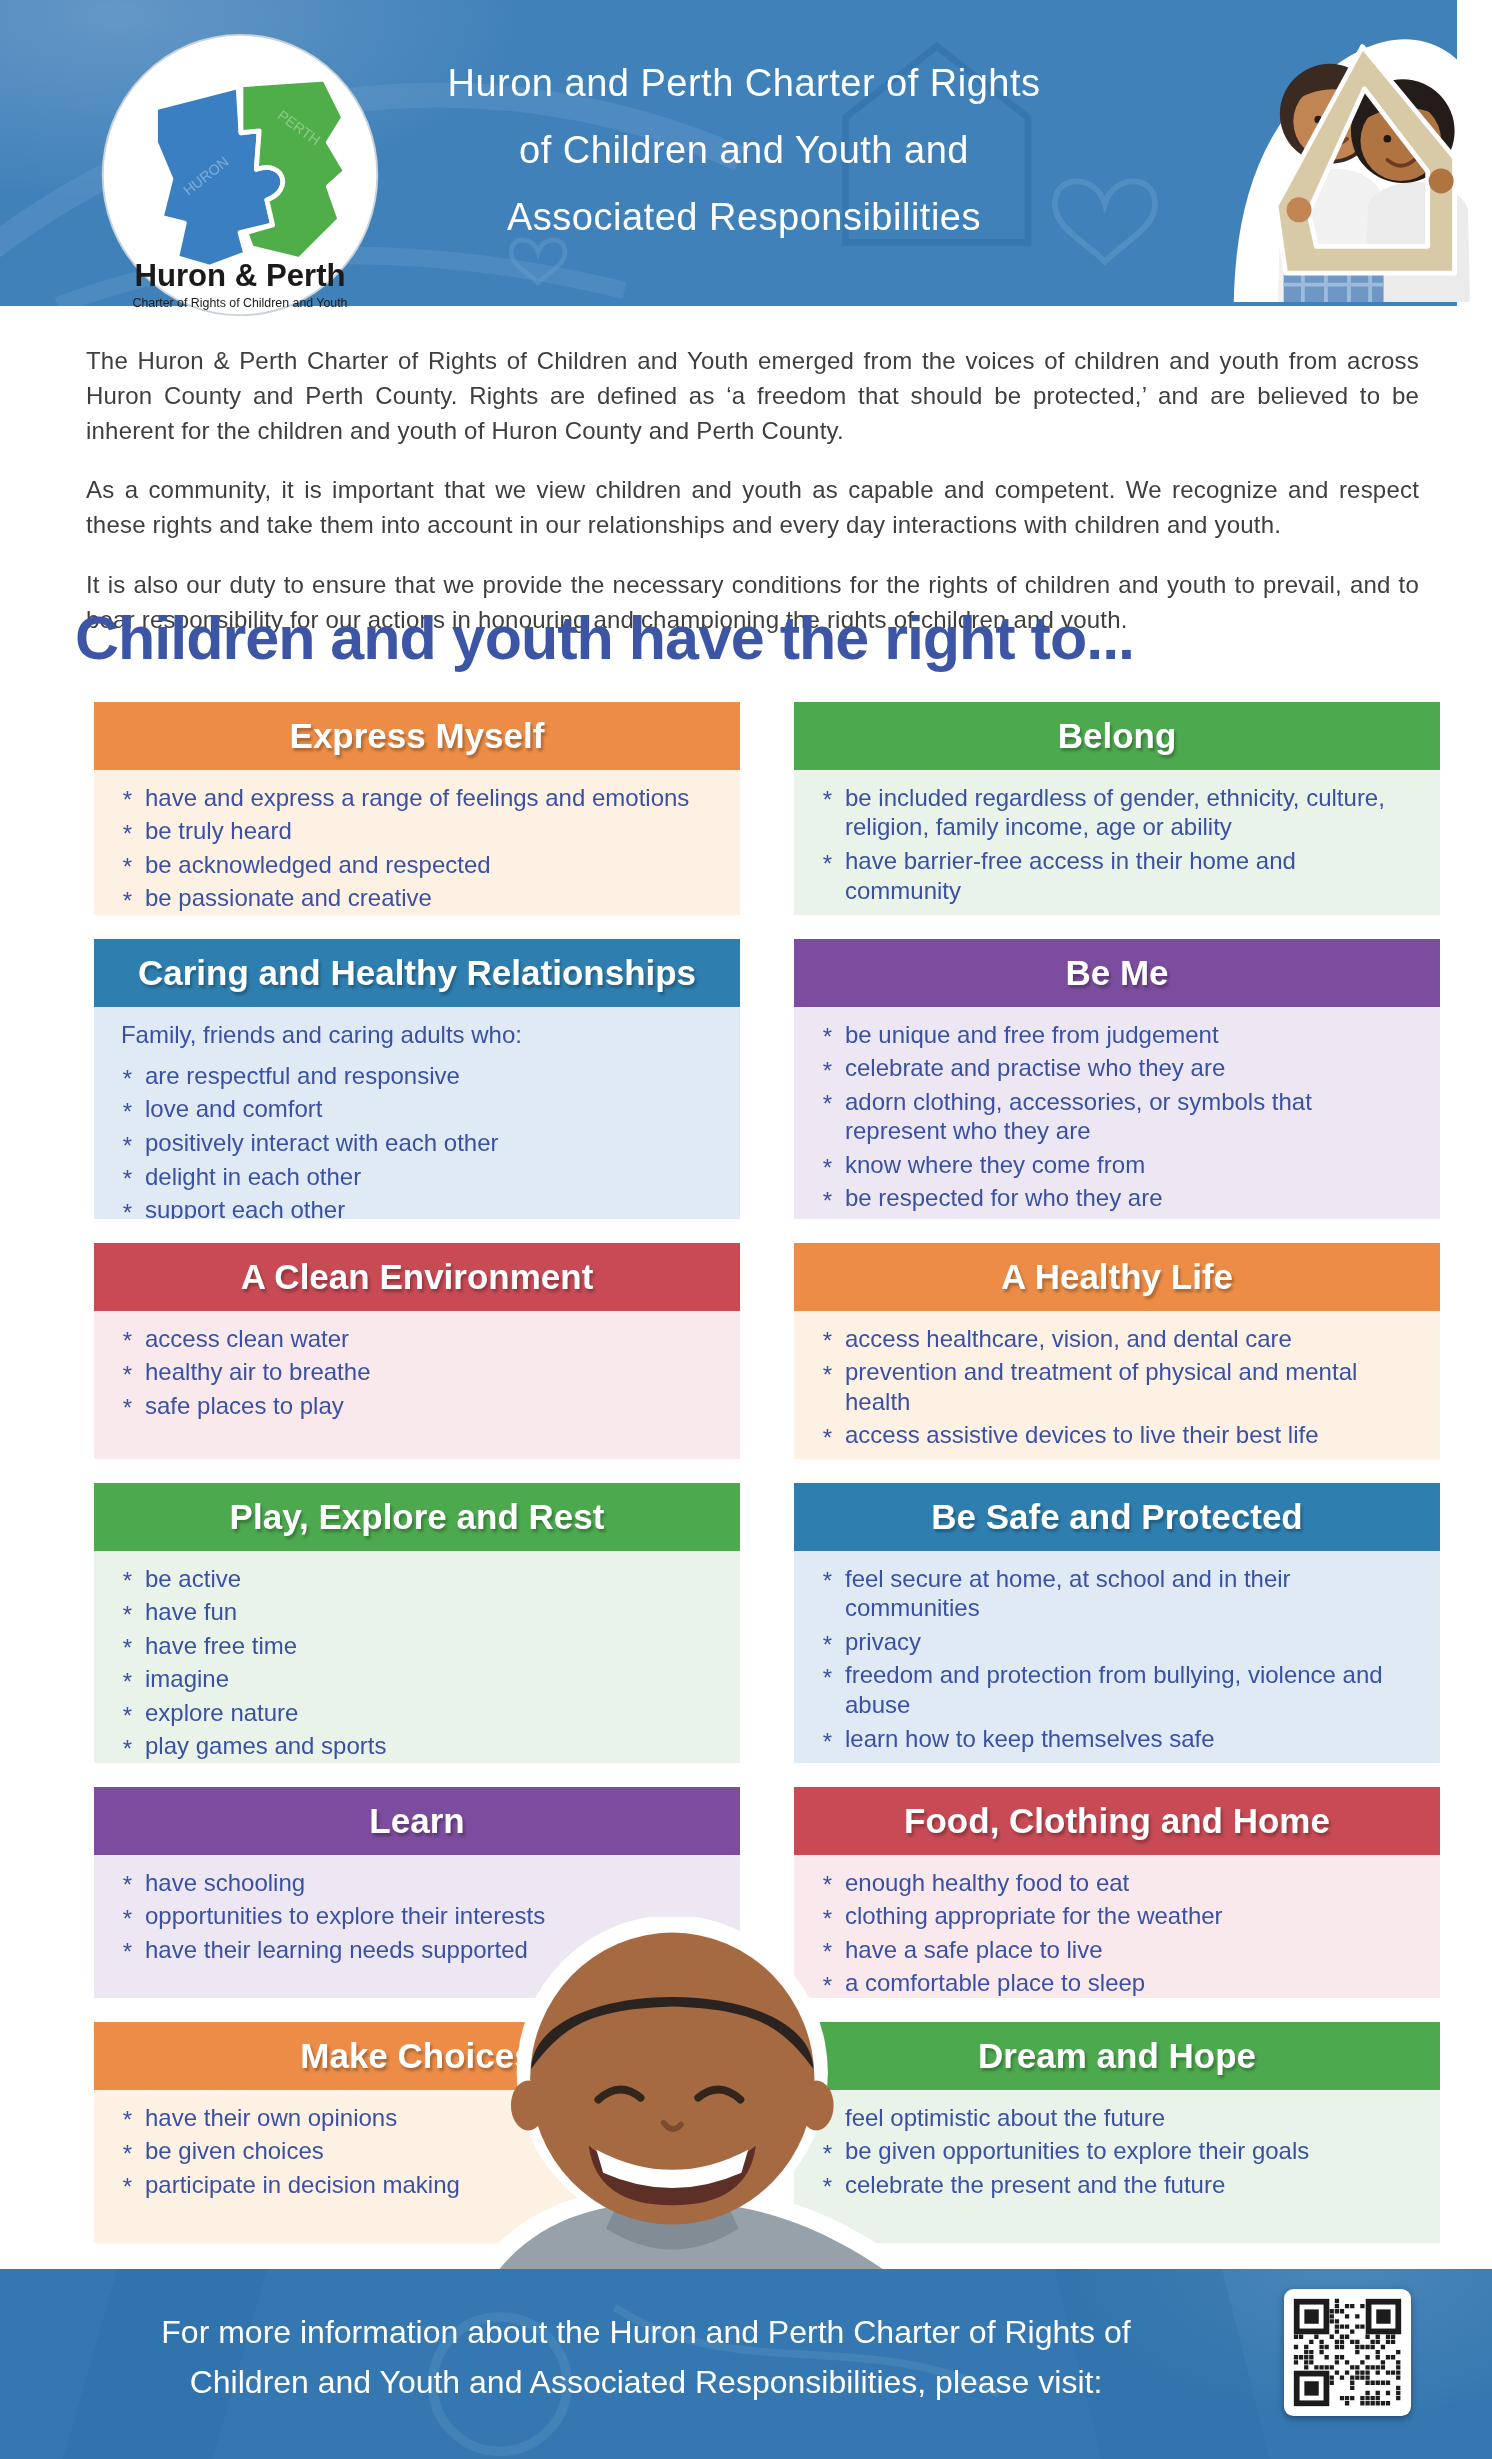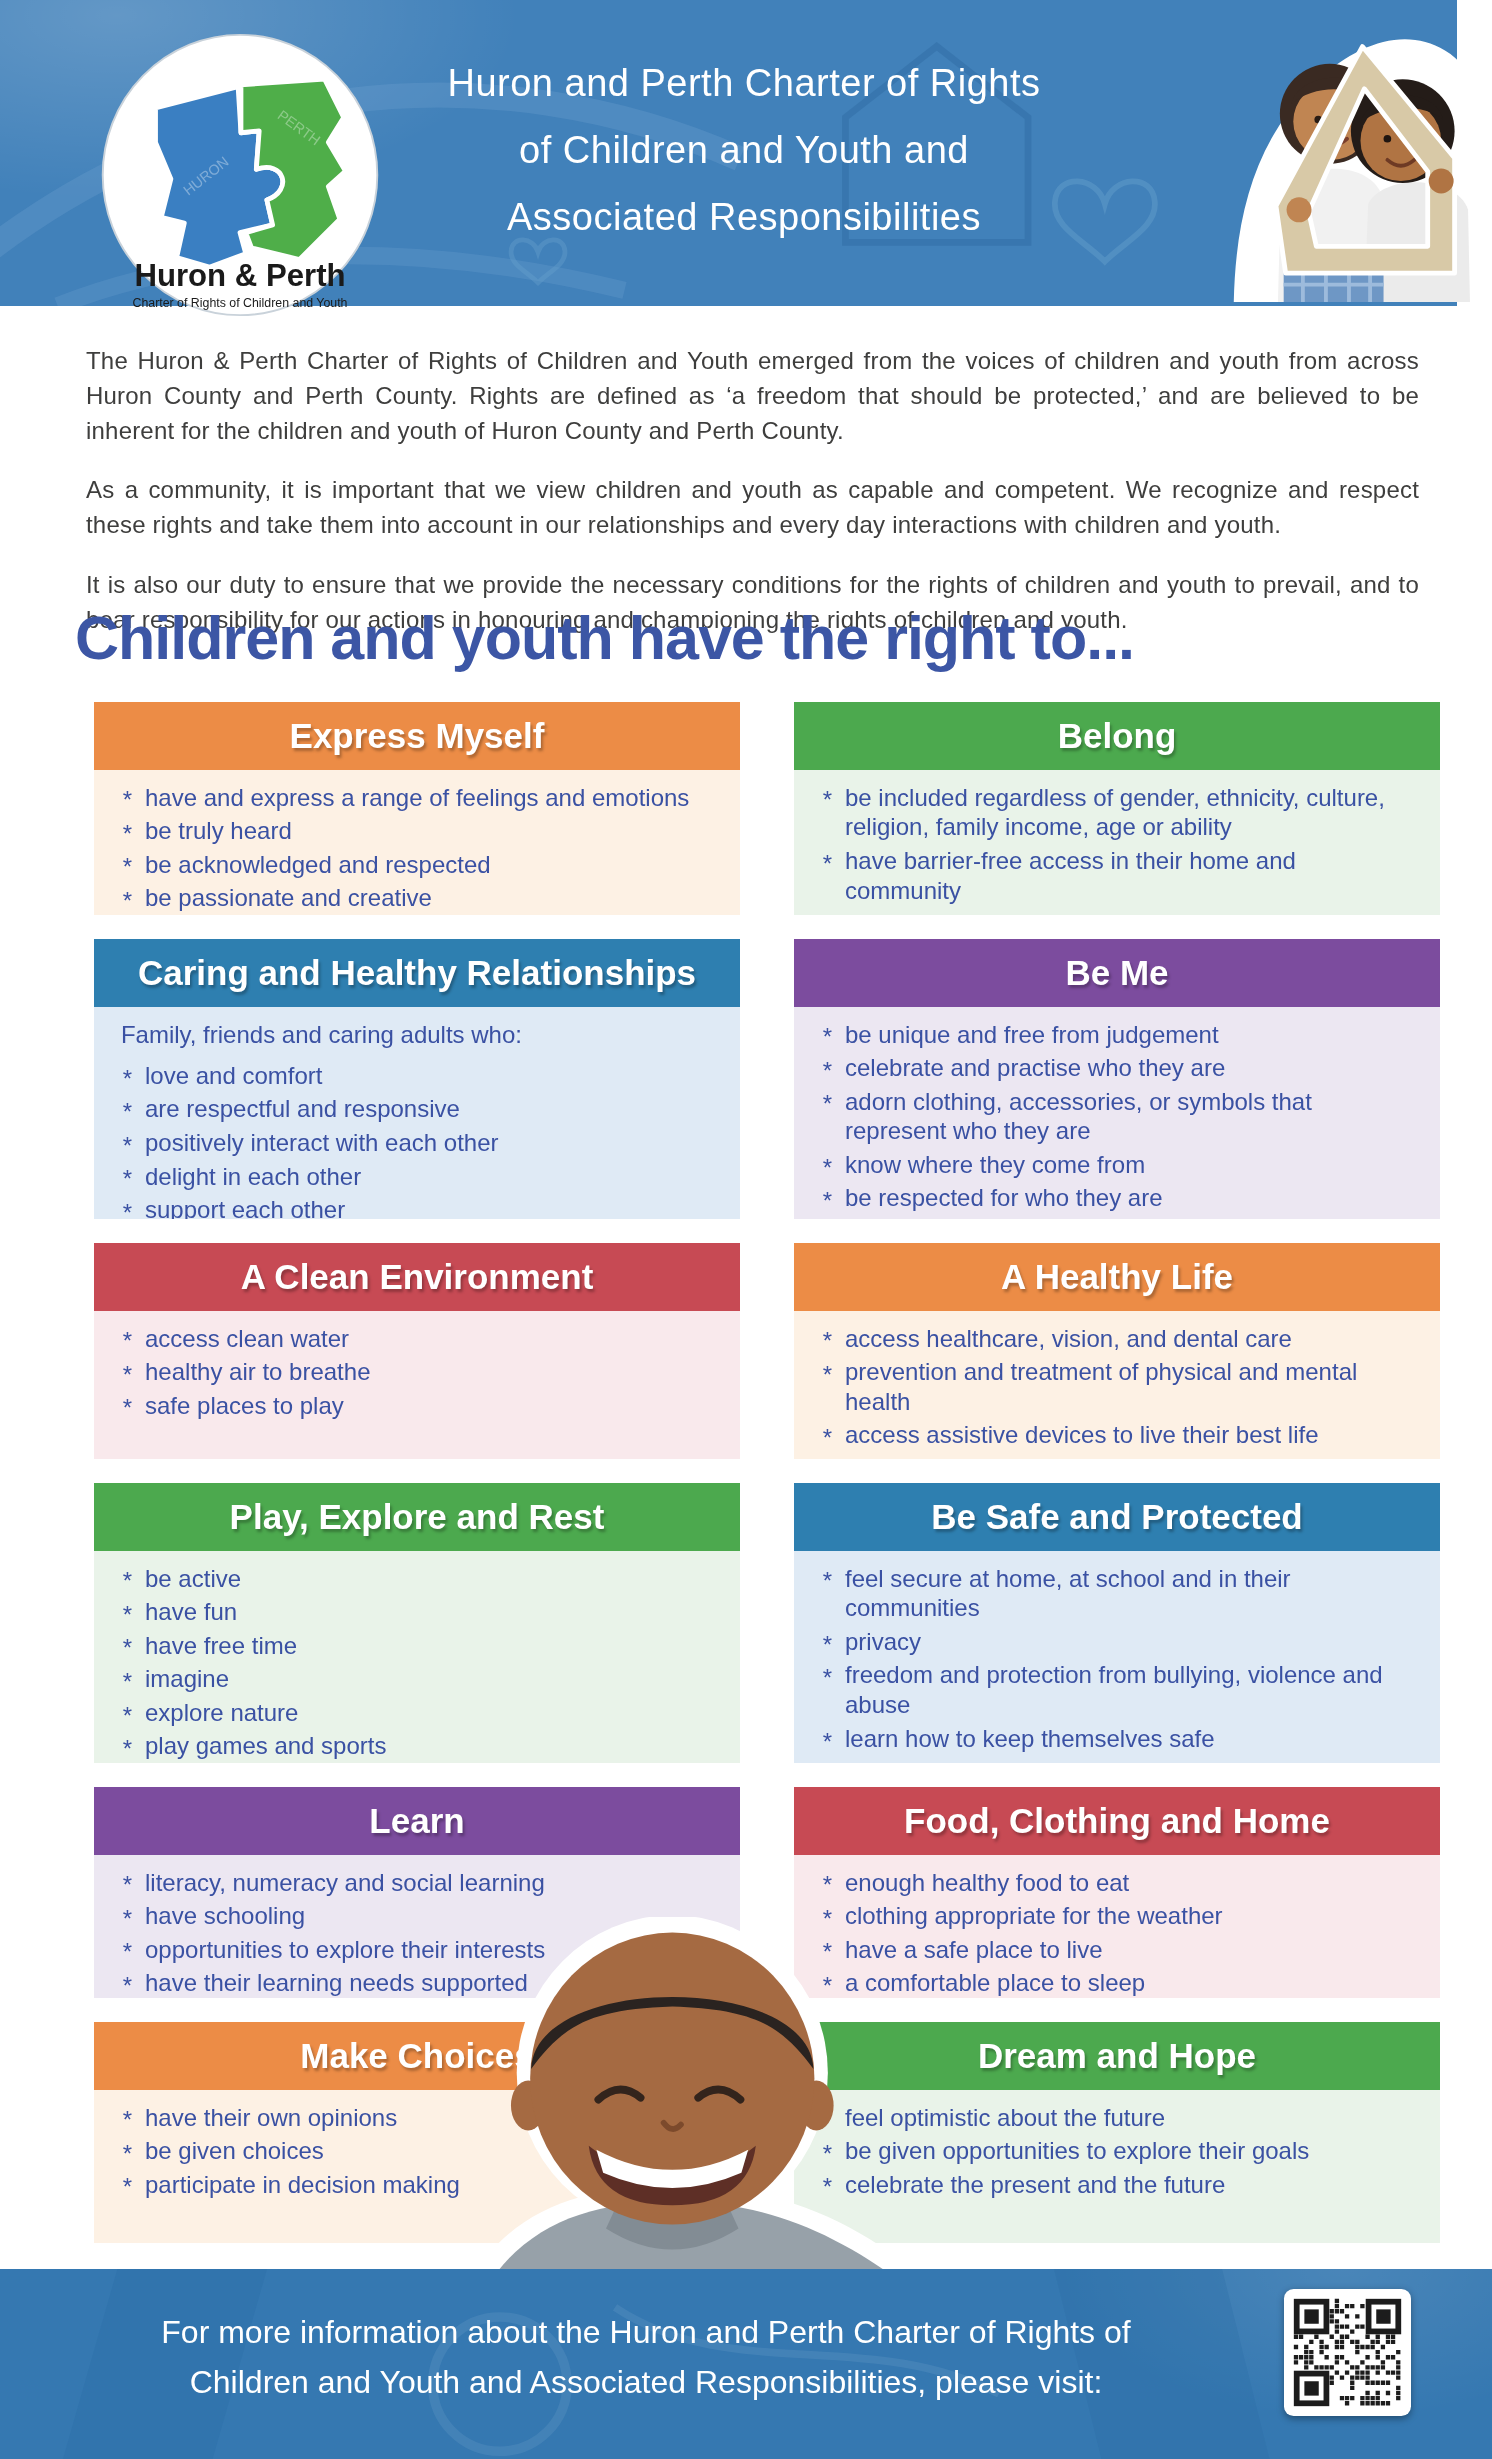--- a/index.html
+++ b/index.html
@@ -159,22 +159,22 @@
             <div class="item">have barrier-free access in their home and community</div>
           </div>
       </div>
     </section>
 
     <section class="card theme-blue">
       <div class="card-header">Caring and Healthy Relationships</div>
       <div class="card-body">
         <div class="card-intro">Family, friends and caring adults who:</div>
         <div>
+            <div class="item">are respectful and responsive</div>
             <div class="item">love and comfort</div>
-            <div class="item">are respectful and responsive</div>
             <div class="item">positively interact with each other</div>
             <div class="item">delight in each other</div>
             <div class="item">support each other</div>
           </div>
       </div>
     </section>
 
     <section class="card theme-purple">
       <div class="card-header">Be Me</div>
       <div class="card-body">
@@ -239,21 +239,20 @@
             <div class="item">learn how to keep themselves safe</div>
           </div>
       </div>
     </section>
 
     <section class="card theme-purple">
       <div class="card-header">Learn</div>
       <div class="card-body">
 
         <div>
-            <div class="item">literacy, numeracy and social learning</div>
             <div class="item">have schooling</div>
             <div class="item">opportunities to explore their interests</div>
             <div class="item">have their learning needs supported</div>
           </div>
       </div>
     </section>
 
     <section class="card theme-red">
       <div class="card-header">Food, Clothing and Home</div>
       <div class="card-body">

